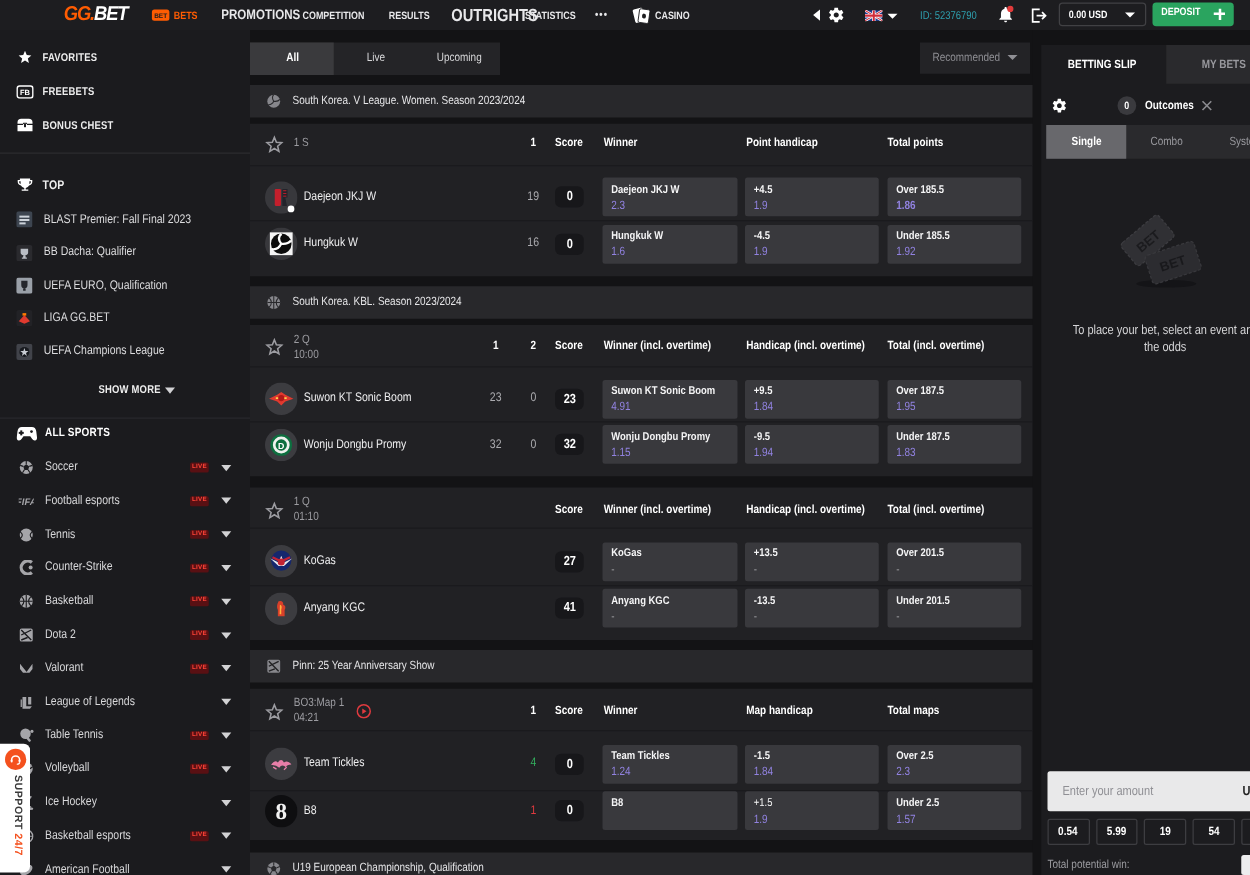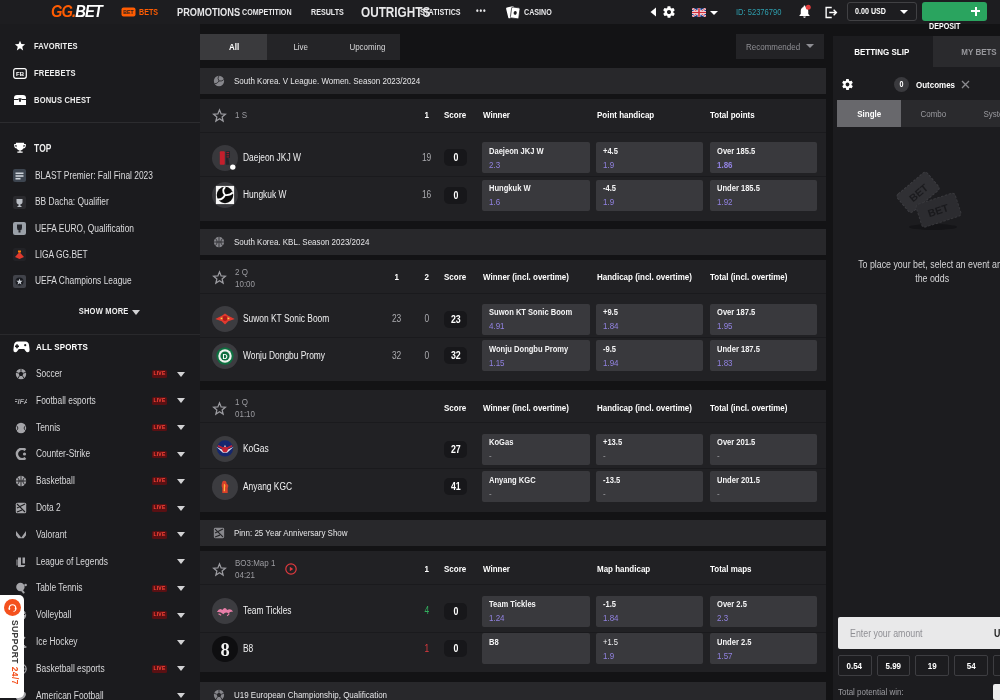--- a/index.html
+++ b/index.html
@@ -50,21 +50,21 @@
     <circle cx="18" cy="5" r="4" fill="#e23b3b"></circle>
   </svg>
 <svg class="ab" style="left:823px;top:4.5px" width="15" height="15" viewBox="0 0 24 24">
     <path fill="none" stroke="#fff" stroke-width="2.2" d="M14 4 H5 V20 H14"></path>
     <path fill="none" stroke="#fff" stroke-width="2.2" d="M10 12 H21 M17 7.5 L21.5 12 L17 16.5"></path>
   </svg>
 <div class="ab" style="left:847px;top:2px;width:70px;height:19px;border:1px solid #414144;border-radius:3px"></div>
 <div class="ab" style="left:855px;top:3.2px;height:16.5px;line-height:16.5px;font-size:8.5px;color:#fff;font-weight:700;"><span class="t" style="transform:scaleX(0.84)">0.00 USD</span></div>
 <div class="ab" style="left:900px;top:9.5px;width:0;height:0;border-left:4px solid transparent;border-right:4px solid transparent;border-top:4.5px solid #fff"></div>
 <div class="ab" style="left:922px;top:2px;width:65px;height:19px;background:#2aa45f;border-radius:3px"></div>
-<div class="ab" style="left:929px;top:18px;height:16.5px;line-height:16.5px;font-size:8.5px;color:#fff;font-weight:700;"><span class="t" style="transform:scaleX(0.84)">DEPOSIT</span></div>
+<div class="ab" style="left:929px;top:1px;height:16.5px;line-height:16.5px;font-size:8.5px;color:#fff;font-weight:700;"><span class="t" style="transform:scaleX(0.84)">DEPOSIT</span></div>
 <div class="ab" style="left:971px;top:6.5px;width:9px;height:9px">
     <div class="ab" style="left:4px;top:0;width:1.8px;height:9px;background:#fff"></div>
     <div class="ab" style="left:0;top:3.6px;width:9px;height:1.8px;background:#fff"></div>
   </div>
 <div class="ab" style="left:0;top:24px;width:200px;height:676px;background:#1b1b1e"></div>
 <svg class="ab" style="left:13px;top:39px" width="14" height="13" viewBox="0 0 24 24">
     <path fill="#fff" d="M12 17.3 6.2 21l1.6-6.6L2.6 9.9l6.8-.5L12 3l2.6 6.4 6.8.5-5.2 4.5L17.8 21z"></path>
   </svg>
 <div class="ab" style="left:34px;top:38.0px;height:17px;line-height:17px;font-size:9px;color:#eee;font-weight:700;letter-spacing:0.2px;"><span class="t" style="transform:scaleX(0.84)">FAVORITES</span></div>
 <svg class="ab" style="left:13px;top:68px" width="14" height="11" viewBox="0 0 14 11">

